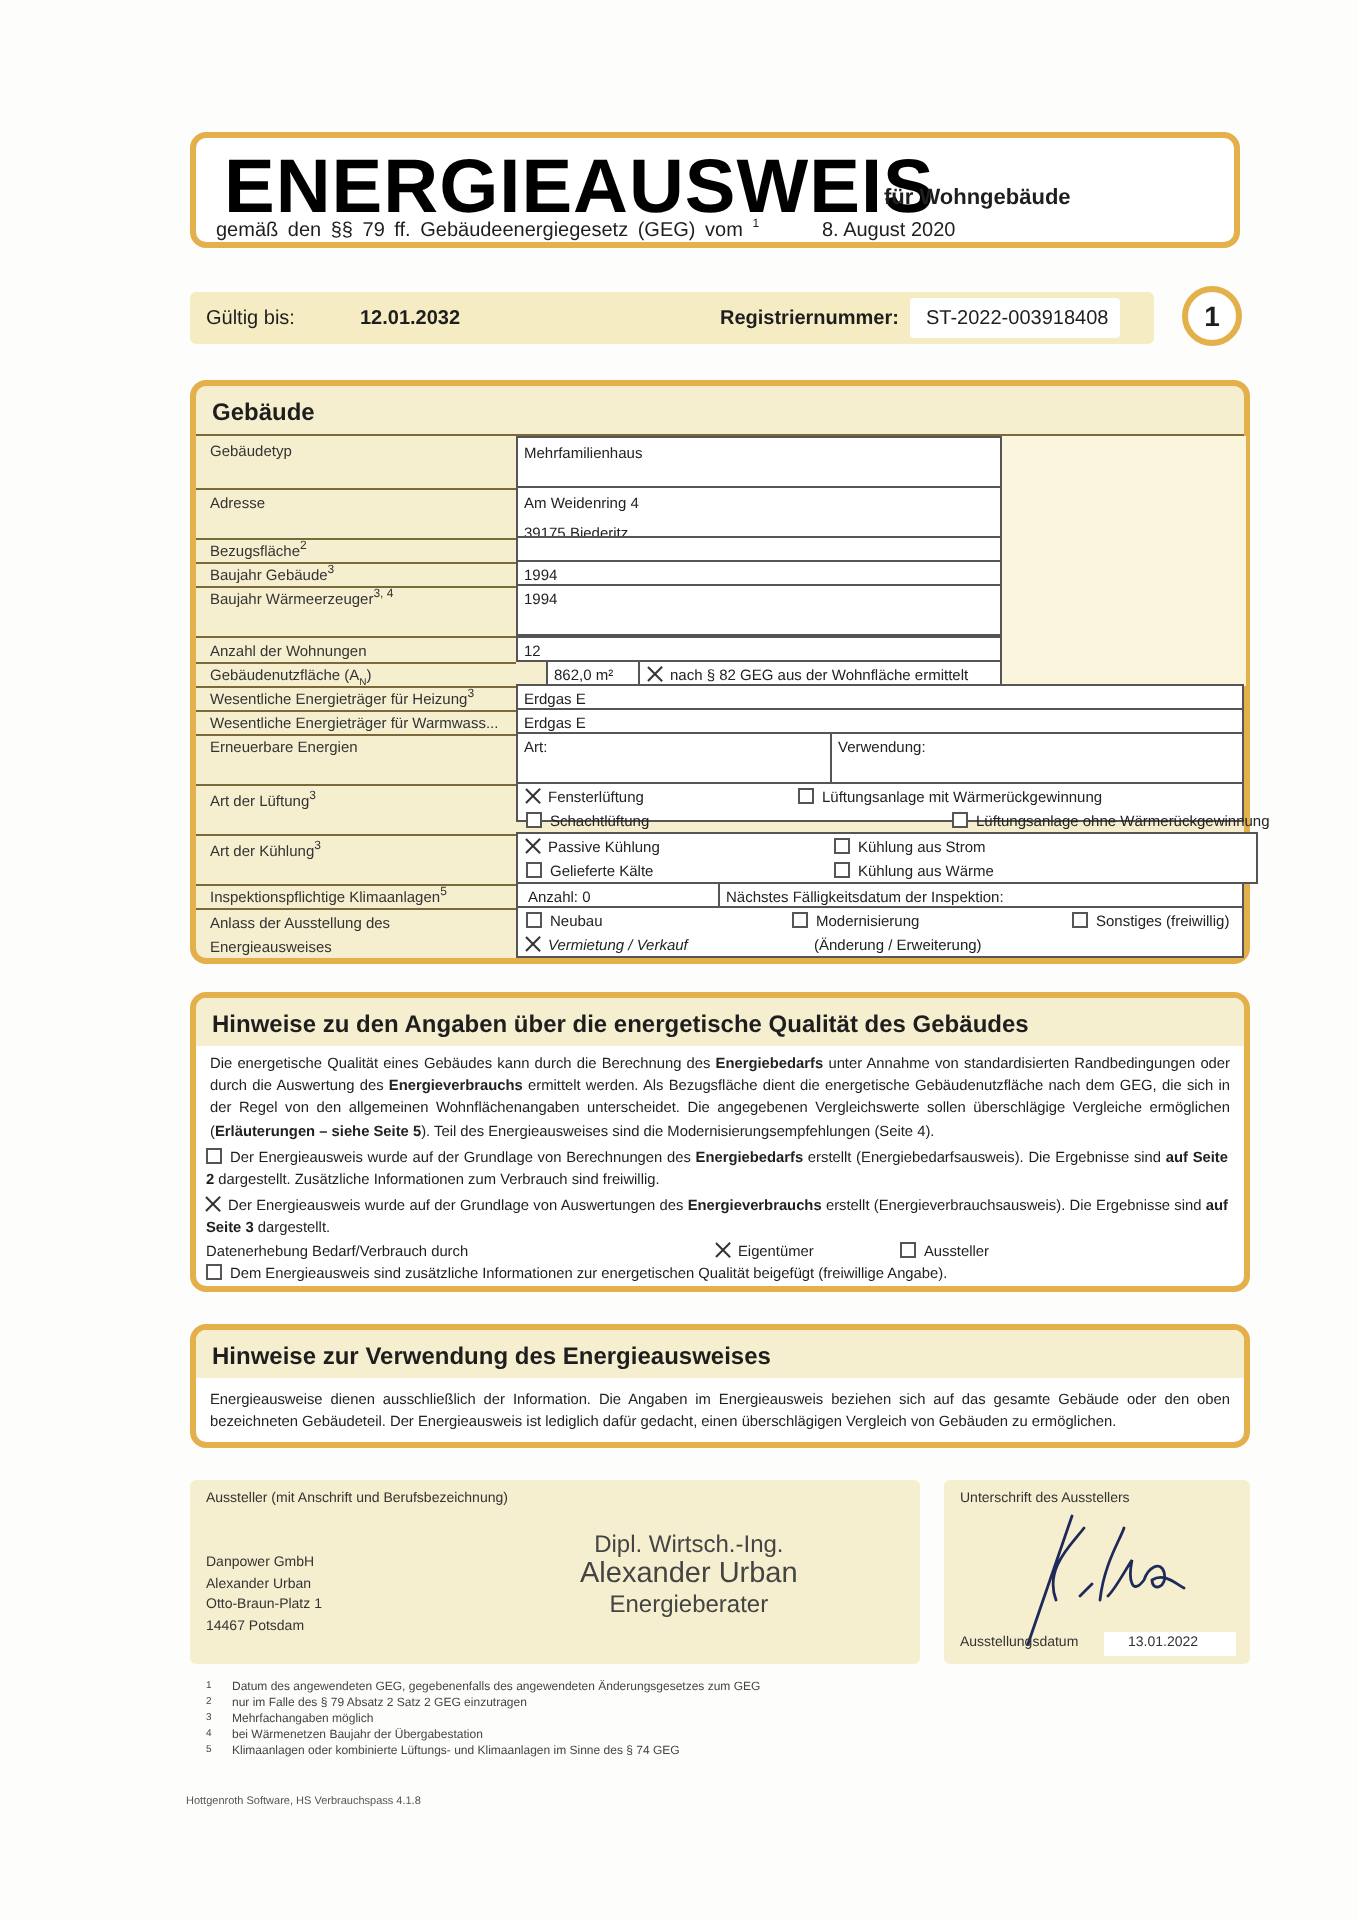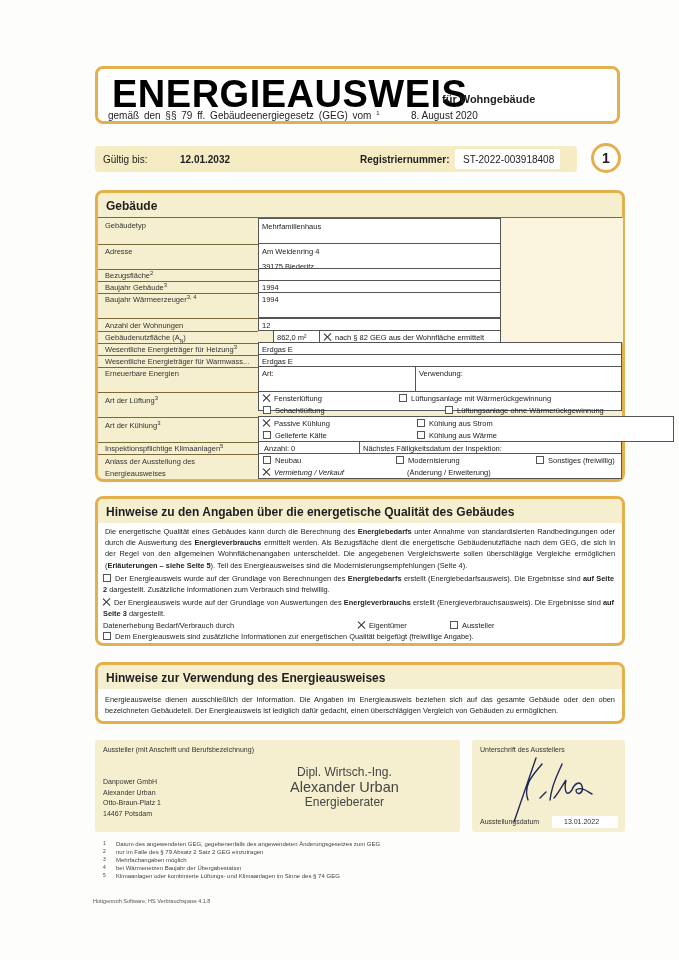--- a/index.html
+++ b/index.html
@@ -183,26 +183,26 @@
   <div class="cell" style="left:317px;top:173px;width:207px;height:26px;">
     <span style="left:3px;top:2px;">Verwendung:</span>
   </div>
   <div class="hline" style="top:199px;width:160px;"></div>
 
   <div class="lbl" style="top:203px;"><span>Art der Lüftung</span><sup>3</sup></div>
   <div class="cell" style="left:160px;top:198px;width:364px;height:20px;">
     <span style="left:4px;top:2px;"><i class="cbx"></i><span>Fensterlüftung</span></span>
     <span style="left:140px;top:2px;"><i class="cb"></i><span>Lüftungsanlage mit Wärmerückgewinnung</span></span>
     <span style="left:4px;top:14px;"><i class="cb"></i><span>Schachtlüftung</span></span>
-    <span style="left:142px;top:14px;padding-left:44px;"><i class="cb"></i><span>Lüftungsanlage ohne Wärmerückgewinnung</span></span>
+    <span style="left:173px;top:14px;padding-left:44px;"><i class="cb"></i><span>Lüftungsanlage ohne Wärmerückgewinnung</span></span>
   </div>
   <div class="hline" style="top:224px;width:160px;"></div>
 
   <div class="lbl" style="top:228px;"><span>Art der Kühlung</span><sup>3</sup></div>
-  <div class="cell" style="left:160px;top:223px;width:416px;height:26px;">
+  <div class="cell" style="left:160px;top:223px;width:371px;height:26px;">
     <span style="left:4px;top:2px;"><i class="cbx"></i><span>Passive Kühlung</span></span>
     <span style="left:158px;top:2px;"><i class="cb"></i><span>Kühlung aus Strom</span></span>
     <span style="left:4px;top:14px;"><i class="cb"></i><span>Gelieferte Kälte</span></span>
     <span style="left:158px;top:14px;"><i class="cb"></i><span>Kühlung aus Wärme</span></span>
   </div>
   <div class="hline" style="top:249px;width:160px;"></div>
 
   <div class="lbl" style="top:251px;"><span>Inspektionspflichtige Klimaanlagen</span><sup>5</sup></div>
   <div class="cell" style="left:160px;top:248px;width:102px;height:13px;">
     <span style="left:5px;top:2px;">Anzahl: 0</span>

